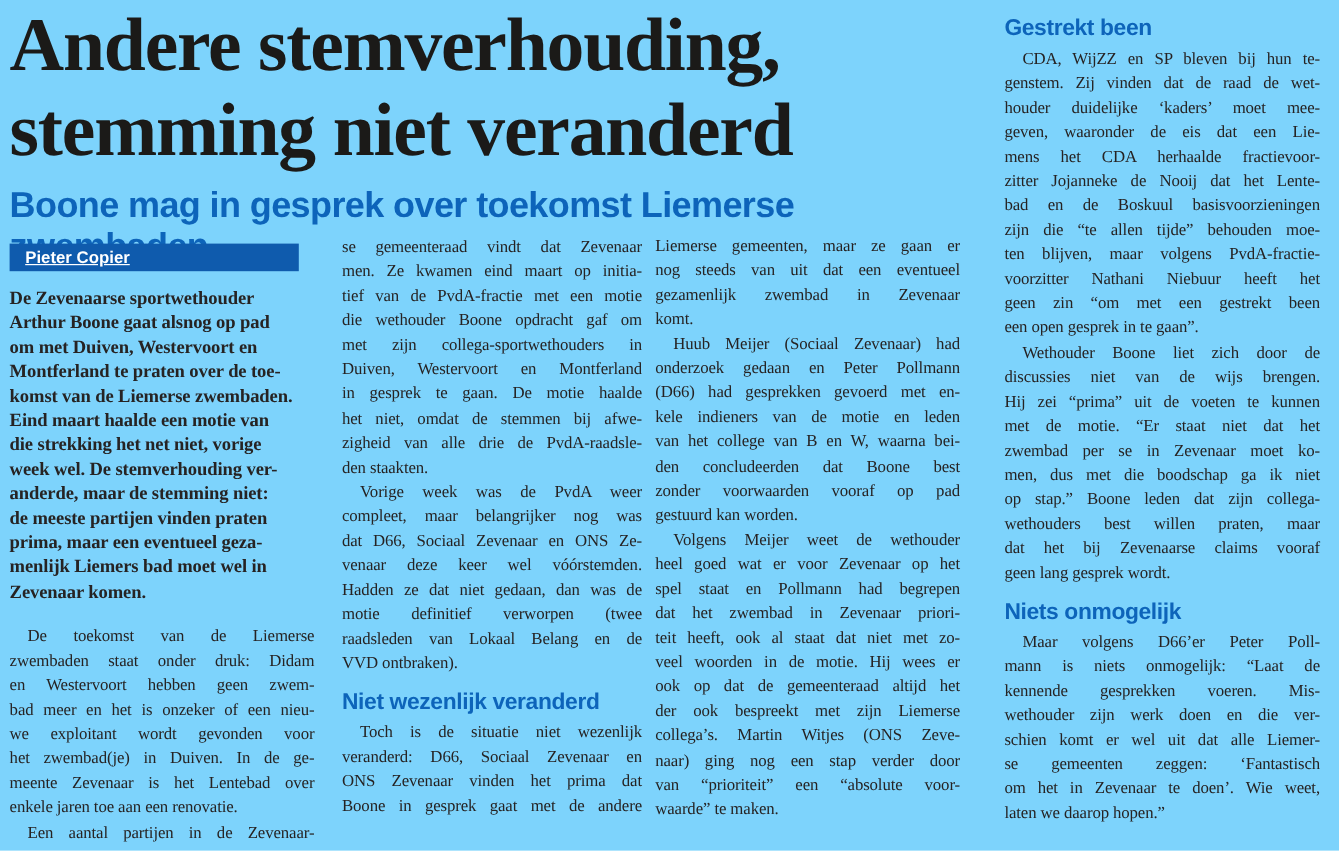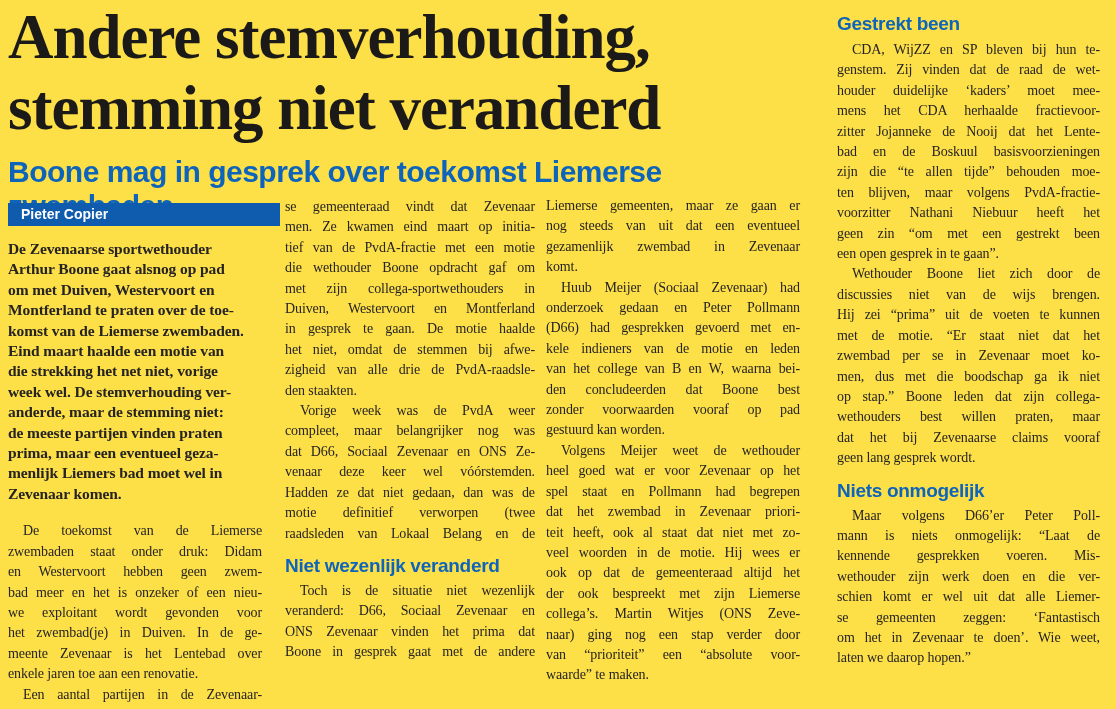--- a/index.html
+++ b/index.html
@@ -7,21 +7,21 @@
     --bar: #0f5bad;
     --body-ink: #262323;
     --headline-ink: #1b1a18;
   }
   * { margin: 0; padding: 0; box-sizing: border-box; }
   html, body { background: #ffffff; }
   .page {
     position: relative;
     width: 1116px;
     height: 709px;
-    background: #fde047;
+    background: #7dd3fc;
     overflow: hidden;
     font-family: "Liberation Serif", "DejaVu Serif", serif;
   }
   .headline {
     position: absolute;
     left: 8px; top: 2px;
     width: 810px;
     font-family: "Liberation Serif", "DejaVu Serif", serif;
     font-weight: 700;
     font-size: 63px;
@@ -35,28 +35,29 @@
     width: 810px;
     font-family: "Liberation Sans", "DejaVu Sans", sans-serif;
     font-weight: 700;
     font-size: 30px;
     letter-spacing: -0.5px;
     color: var(--accent);
   }
   .byline-bar {
     position: absolute;
     left: 8px; top: 203px;
-    width: 272px; height: 23px;
+    width: 241px; height: 23px;
     background: var(--bar);
     color: #ffffff;
     font-family: "Liberation Sans", "DejaVu Sans", sans-serif;
     font-weight: 700;
     font-size: 14px;
     line-height: 23px;
     padding-left: 13px;
+    text-decoration: underline;
   }
   .col {
     position: absolute;
     color: var(--body-ink);
     font-size: 14px;
     line-height: 20.4px;
     letter-spacing: -0.1px;
   }
   .col1 { left: 8px;   top: 239px; width: 254px; }
   .col2 { left: 285px; top: 197px; width: 250px; }
@@ -145,20 +146,21 @@
         <div class="line last">den staakten.</div>
       </div>
     <div class="para indent">
         <div class="line">Vorige week was de PvdA weer</div>
         <div class="line">compleet, maar belangrijker nog was</div>
         <div class="line">dat D66, Sociaal Zevenaar en ONS Ze-</div>
         <div class="line">venaar deze keer wel vóórstemden.</div>
         <div class="line">Hadden ze dat niet gedaan, dan was de</div>
         <div class="line">motie definitief verworpen (twee</div>
         <div class="line">raadsleden van Lokaal Belang en de</div>
+        <div class="line last">VVD ontbraken).</div>
       </div>
     <div class="subhead">Niet wezenlijk veranderd</div>
     <div class="para indent justify-all">
         <div class="line">Toch is de situatie niet wezenlijk</div>
         <div class="line">veranderd: D66, Sociaal Zevenaar en</div>
         <div class="line">ONS Zevenaar vinden het prima dat</div>
         <div class="line last">Boone in gesprek gaat met de andere</div>
       </div>
   </div>
 
@@ -194,20 +196,21 @@
         <div class="line last">waarde” te maken.</div>
       </div>
   </div>
 
   <div class="col col4">
     <div class="subhead first">Gestrekt been</div>
     <div class="para indent">
         <div class="line">CDA, WijZZ en SP bleven bij hun te-</div>
         <div class="line">genstem. Zij vinden dat de raad de wet-</div>
         <div class="line">houder duidelijke ‘kaders’ moet mee-</div>
+        <div class="line">geven, waaronder de eis dat een Lie-</div>
         <div class="line">mens het CDA herhaalde fractievoor-</div>
         <div class="line">zitter Jojanneke de Nooij dat het Lente-</div>
         <div class="line">bad en de Boskuul basisvoorzieningen</div>
         <div class="line">zijn die “te allen tijde” behouden moe-</div>
         <div class="line">ten blijven, maar volgens PvdA-fractie-</div>
         <div class="line">voorzitter Nathani Niebuur heeft het</div>
         <div class="line">geen zin “om met een gestrekt been</div>
         <div class="line last">een open gesprek in te gaan”.</div>
       </div>
     <div class="para indent">

